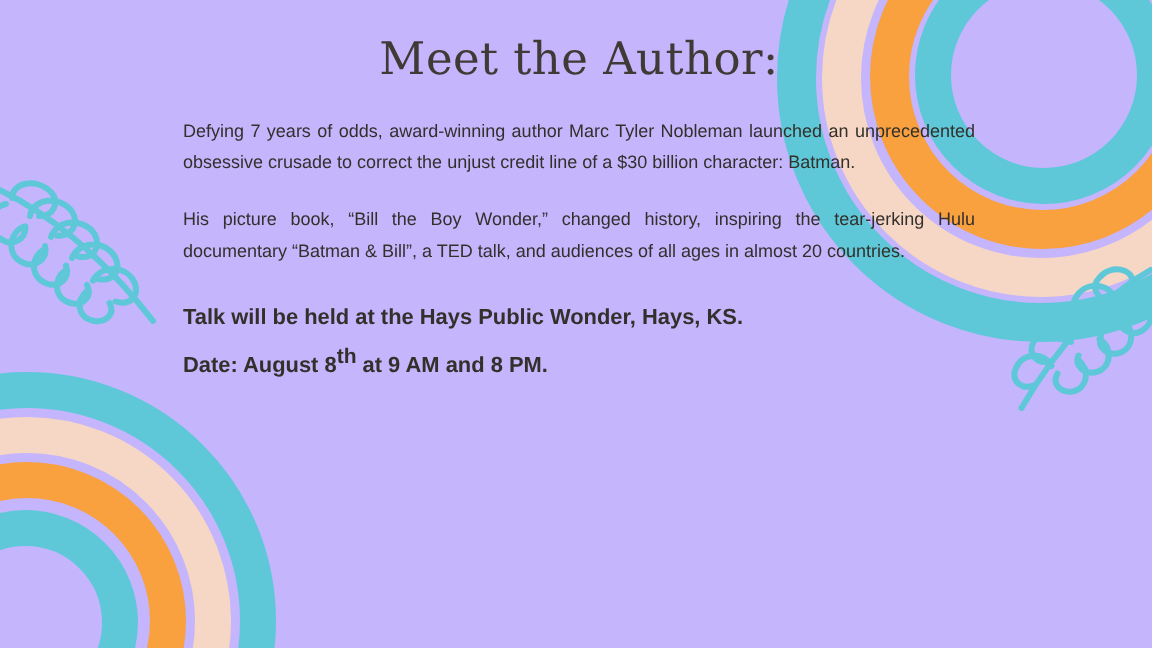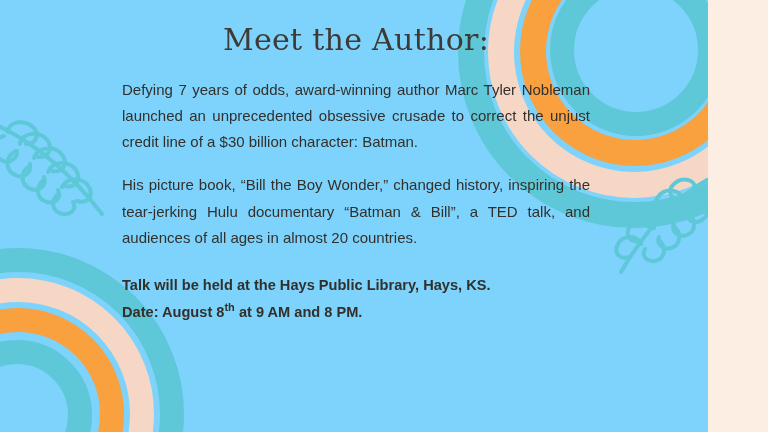--- a/index.html
+++ b/index.html
@@ -8,23 +8,23 @@
   }
   body {
     width: 768px;
     height: 432px;
     overflow: hidden;
     background: #fdeee3;
     font-family: "Liberation Sans", sans-serif;
   }
   .poster {
     position: relative;
-    width: 708px;
+    width: 768px;
     height: 432px;
-    background: #7dd3fc;
+    background: #c4b5fd;
     overflow: hidden;
   }
 
   
   .arc {
     position: absolute;
     border-style: solid;
     border-radius: 50%;
     box-sizing: border-box;
   }
@@ -66,36 +66,36 @@
     font-size: 30px;
     line-height: 1.22;
     font-weight: normal;
     letter-spacing: 0.3px;
     margin: 0 0 18px 0;
   }
   .title .line2 { display: block; }
 
   .para {
     color: #33302c;
-    font-size: 15px;
+    font-size: 12px;
     line-height: 1.75;
     text-align: justify;
     margin: 12px 0 17px 0;
   }
   .para:last-of-type { margin-bottom: 0; }
 
   .bold-block {
     font-weight: bold;
     color: #33302c;
     font-size: 14.6px;
     line-height: 1.72;
     margin-top: 22px;
   }
   .bold-block div { white-space: nowrap; }
-  sup { font-size: 11px; vertical-align: super; }
+  sup { font-size: 14px; vertical-align: super; }
 </style>
 </head>
 <body>
 
 <div class="poster">
 
   <div class="arc tr3"></div>
   <div class="arc tr2"></div>
   <div class="arc tr1"></div>
   <div class="arc tr4"></div>
@@ -143,20 +143,20 @@
   <div class="content">
 
     <h1 class="title">
       <span>Meet the Author:</span>
     </h1>
 
     <p class="para">Defying 7 years of odds, award-winning author Marc Tyler Nobleman launched an unprecedented obsessive crusade to correct the unjust credit line of a $30 billion character: Batman.</p>
     <p class="para">His picture book, “Bill the Boy Wonder,” changed history, inspiring the tear-jerking Hulu documentary “Batman &amp; Bill”, a TED talk, and audiences of all ages in almost 20 countries.</p>
 
     <div class="bold-block">
-      <div>Talk will be held at the Hays Public Library, Hays, KS.</div>
+      <div>Talk will be held at the Hays Public Wonder, Hays, KS.</div>
       <div>
         <span>Date: August 8</span><sup>th</sup><span> at 9 AM and 8 PM.</span>
       </div>
     </div>
 
   </div>
 </div>
 
 </body></html>

